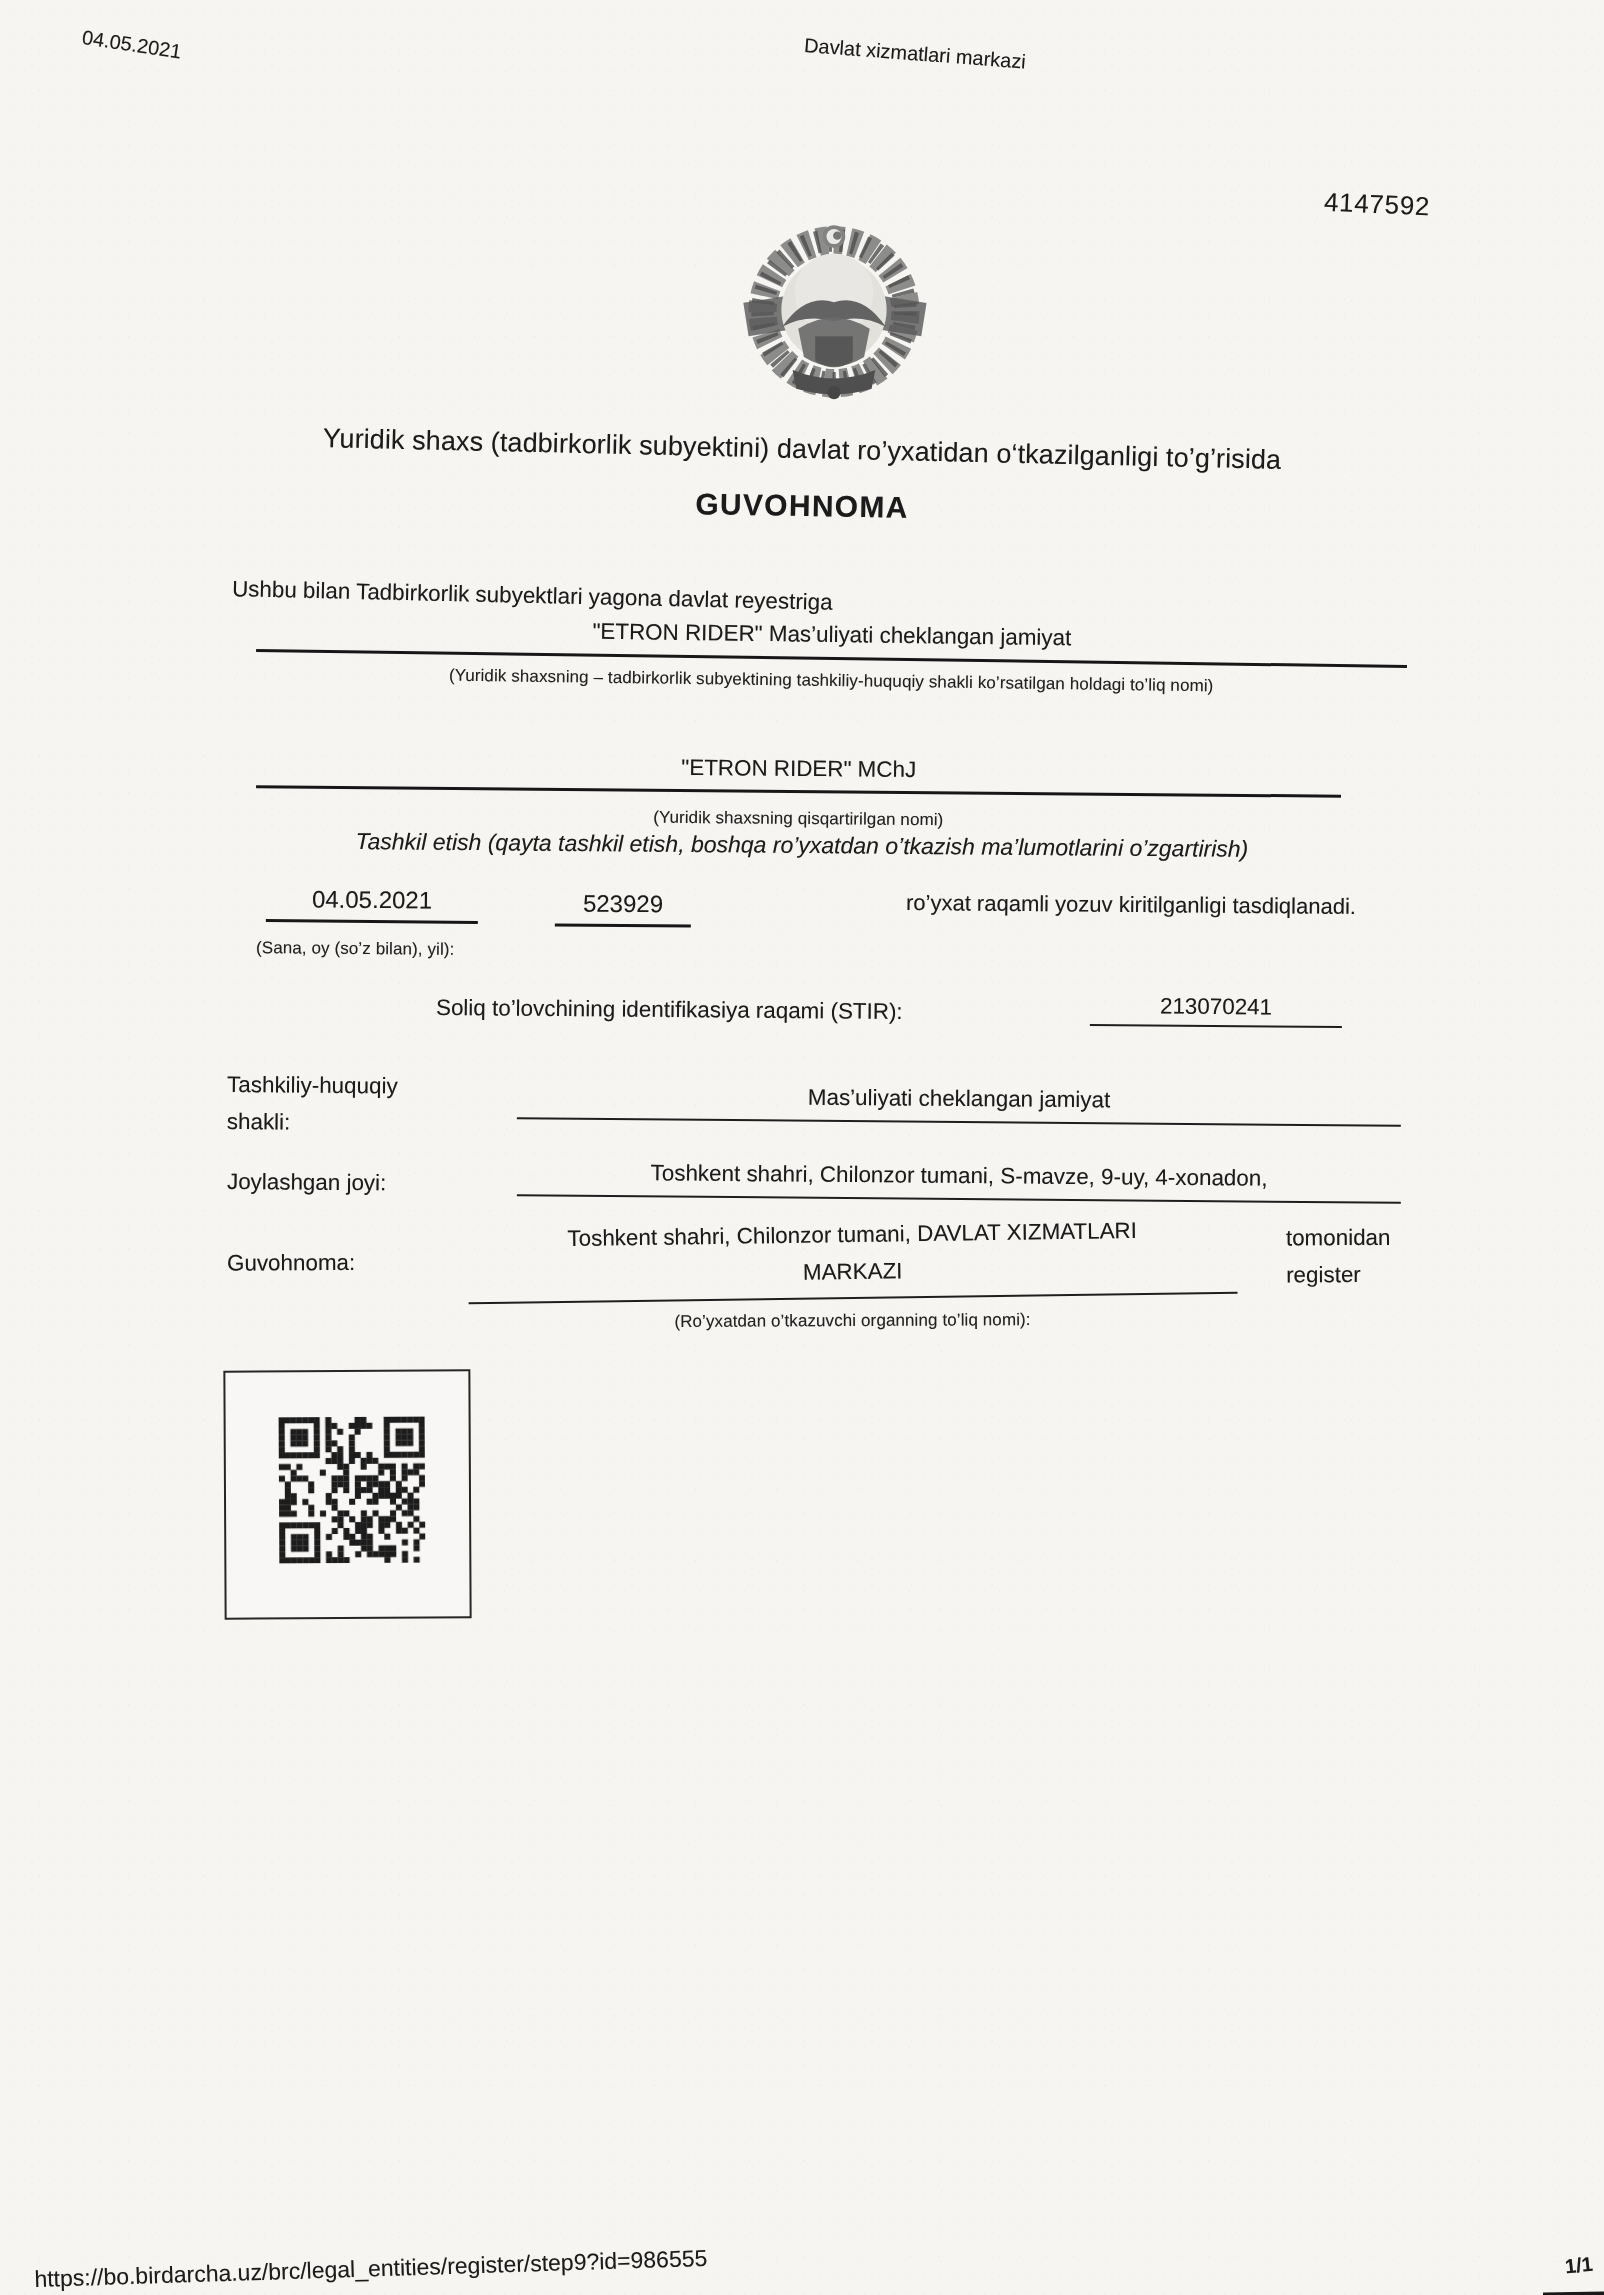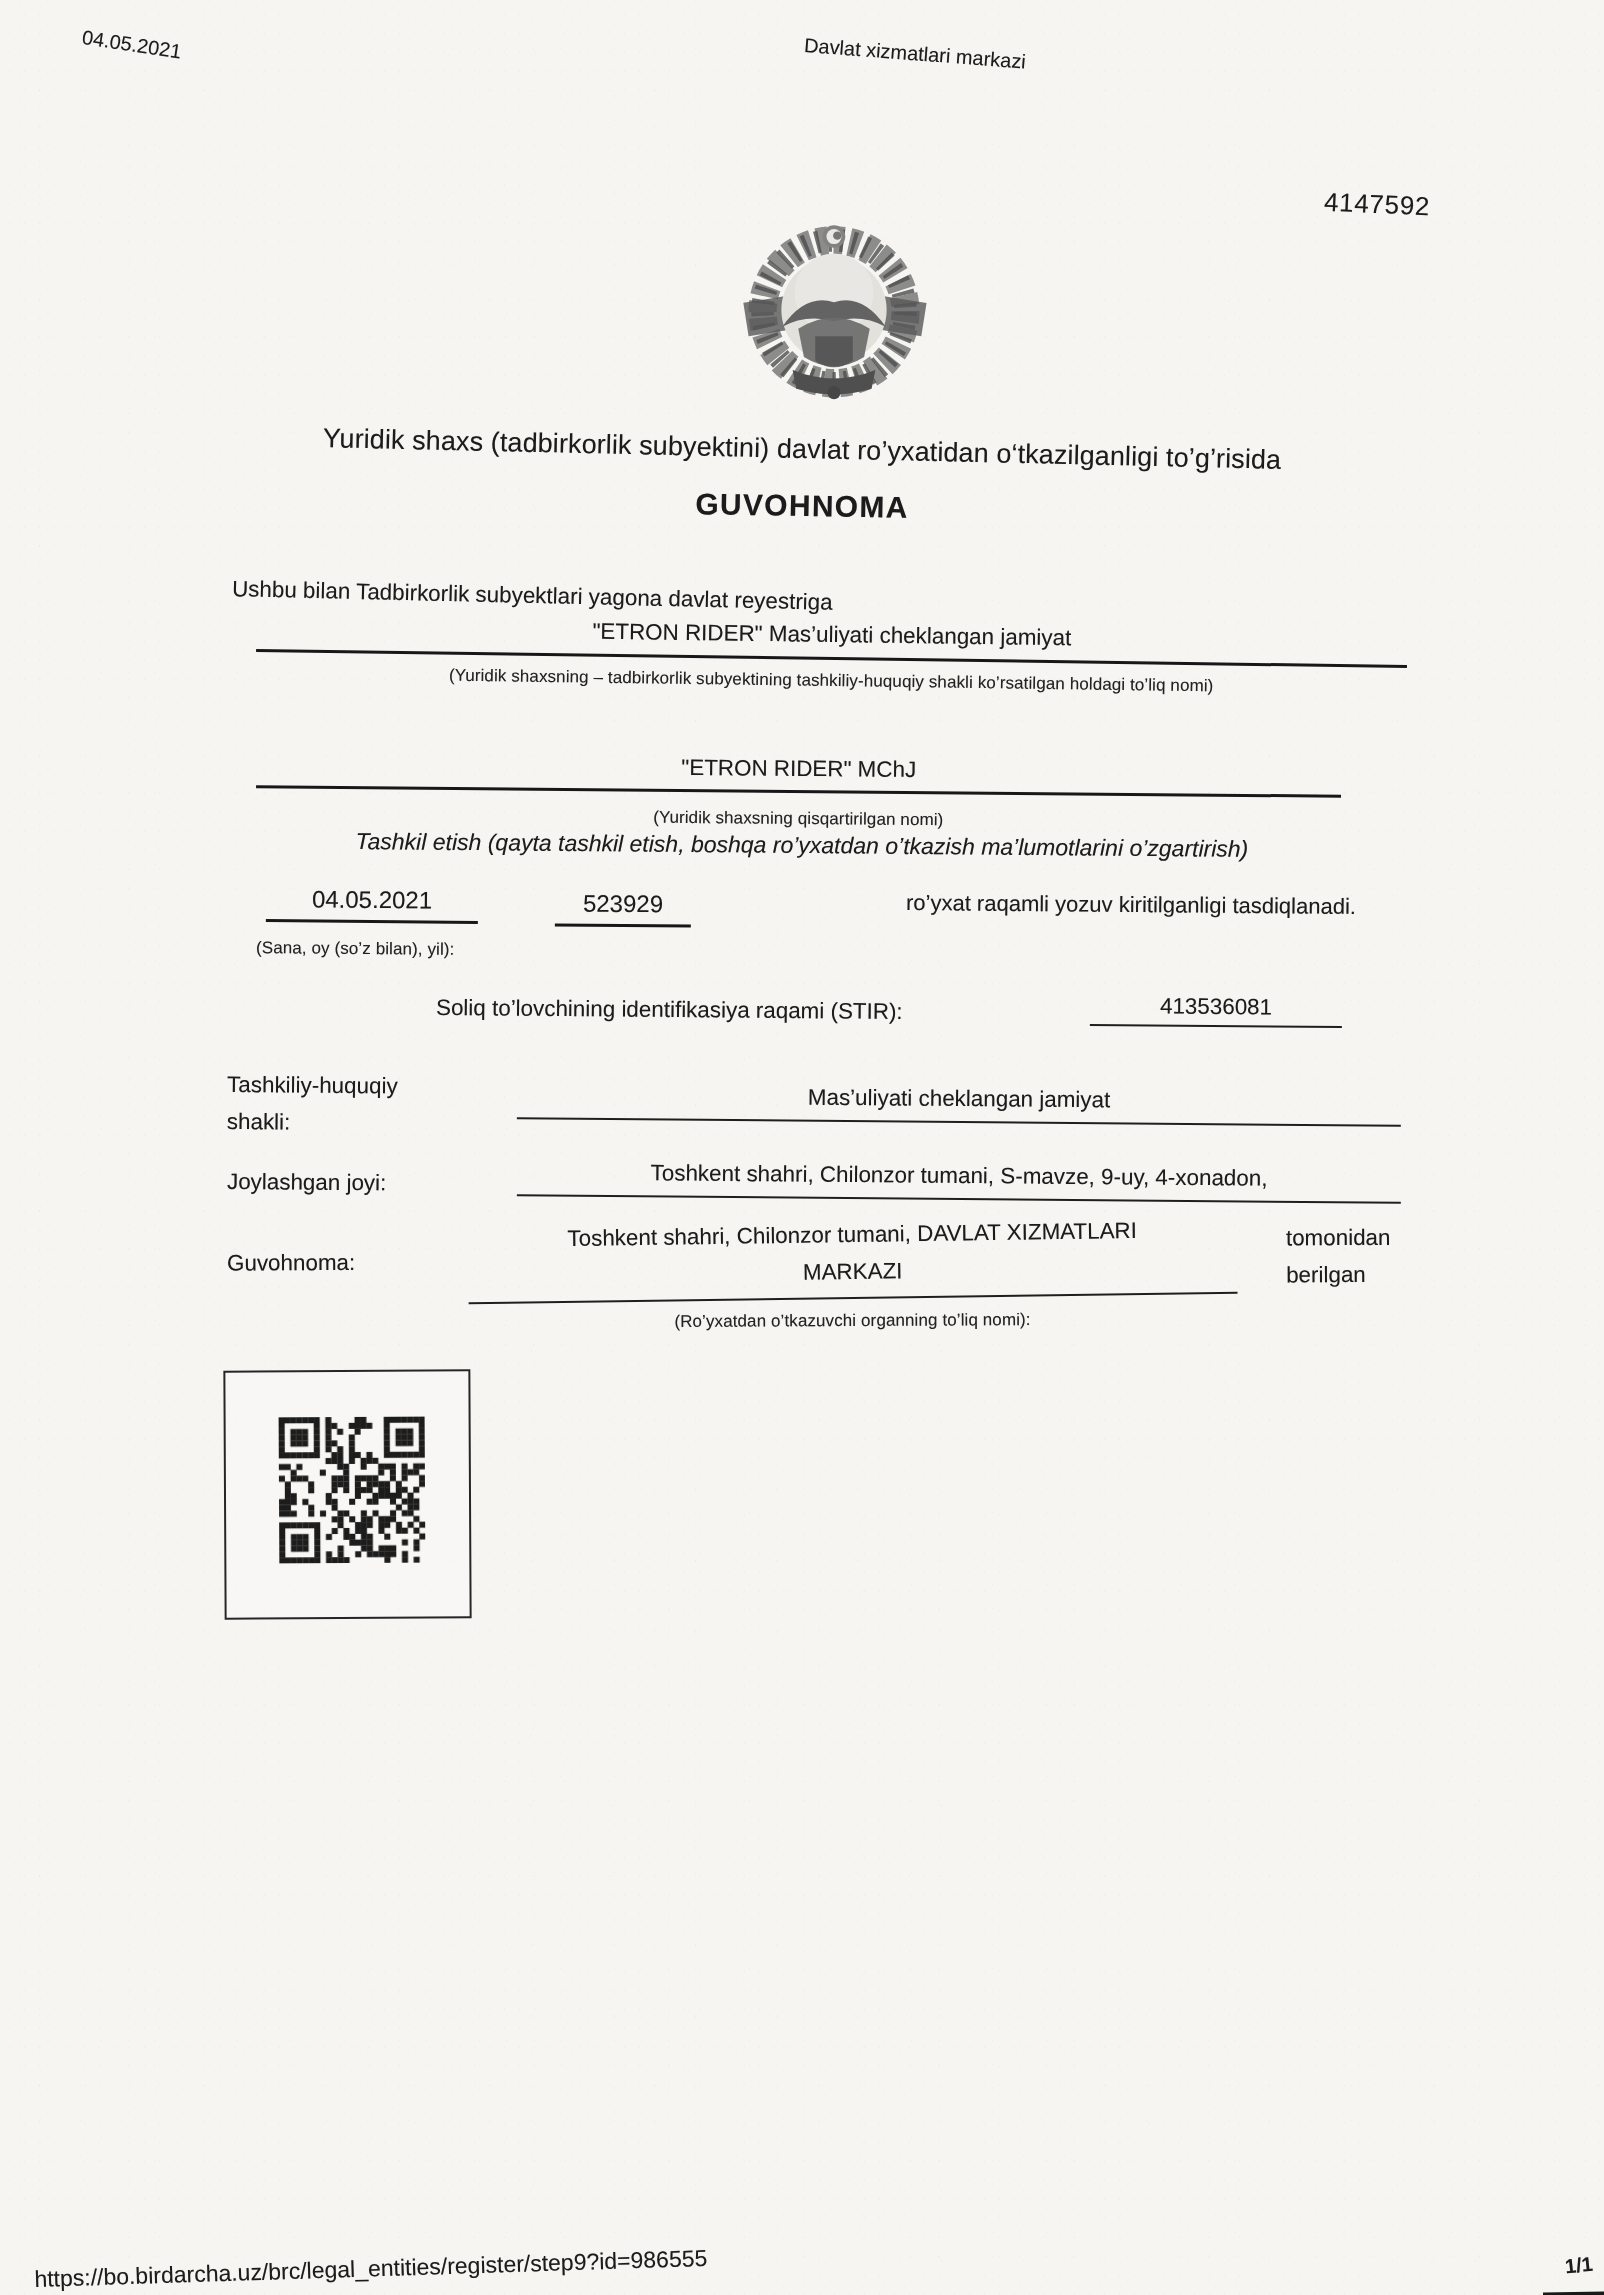--- a/index.html
+++ b/index.html
@@ -124,38 +124,38 @@
     <span>04.05.2021</span>
   </div>
   <div class="abs ink c ul2 reg-num r05">
     <span>523929</span>
   </div>
   <div class="abs ink reg-confirm r05">ro’yxat raqamli yozuv kiritilganligi tasdiqlanadi.</div>
   <div class="abs ink cap reg-cap r05">(Sana, oy (so’z bilan), yil):</div>
 
   <div class="abs ink body-fs stir-label r05">Soliq to’lovchining identifikasiya raqami (STIR):</div>
   <div class="abs ink c ul stir-value r05">
-    <span>413536081</span>
+    <span>213070241</span>
   </div>
 
   <div class="abs ink row-label lbl-form r05">Tashkiliy-huquqiy shakli:</div>
   <div class="abs ink c body-fs ul val-form r05">
     <span>Mas’uliyati cheklangan jamiyat</span>
   </div>
 
   <div class="abs ink row-label lbl-addr r05">Joylashgan joyi:</div>
   <div class="abs ink c body-fs ul val-addr r05">
     <span>Toshkent shahri, Chilonzor tumani, S-mavze, 9-uy, 4-xonadon,</span>
   </div>
 
   <div class="abs ink row-label lbl-cert rm03">Guvohnoma:</div>
   <div class="abs ink c body-fs ul val-cert rm08">
     <div class="inner">Toshkent shahri, Chilonzor tumani, DAVLAT XIZMATLARI MARKAZI</div>
   </div>
-  <div class="abs ink cert-suffix rm03">tomonidan berilgan</div>
+  <div class="abs ink cert-suffix rm03">tomonidan register</div>
   <div class="abs ink c cap cert-cap rm03">(Ro’yxatdan o’tkazuvchi organning to’liq nomi):</div>
 
   <div class="abs qr-box">
     <svg id="qr-svg" viewBox="0 0 222 222" width="146" height="146" fill="#1c1c1c" style="filter:blur(0.3px);">
         <rect x="0.0" y="0.0" width="9.2" height="9.2"></rect>
         <rect x="8.9" y="0.0" width="9.2" height="9.2"></rect>
         <rect x="17.8" y="0.0" width="9.2" height="9.2"></rect>
         <rect x="26.6" y="0.0" width="9.2" height="9.2"></rect>
         <rect x="35.5" y="0.0" width="9.2" height="9.2"></rect>
         <rect x="44.4" y="0.0" width="9.2" height="9.2"></rect>

